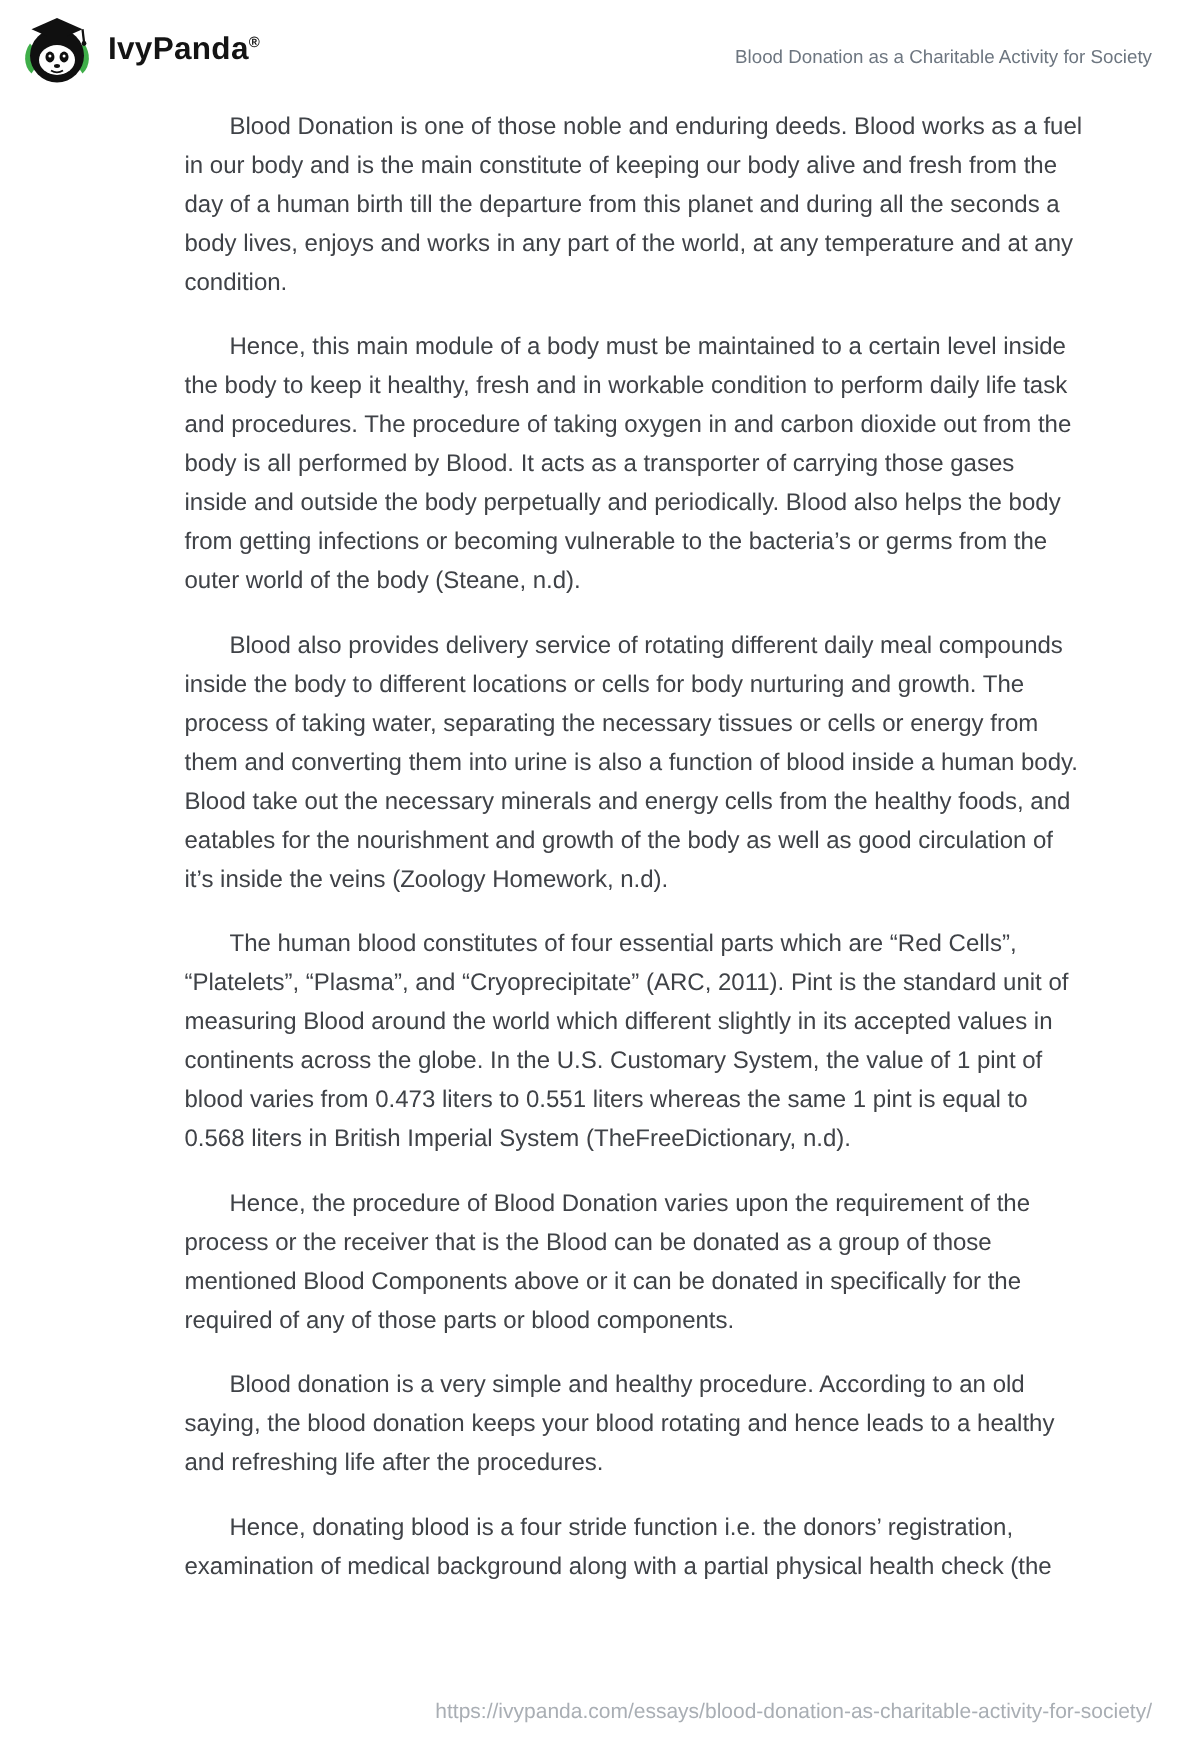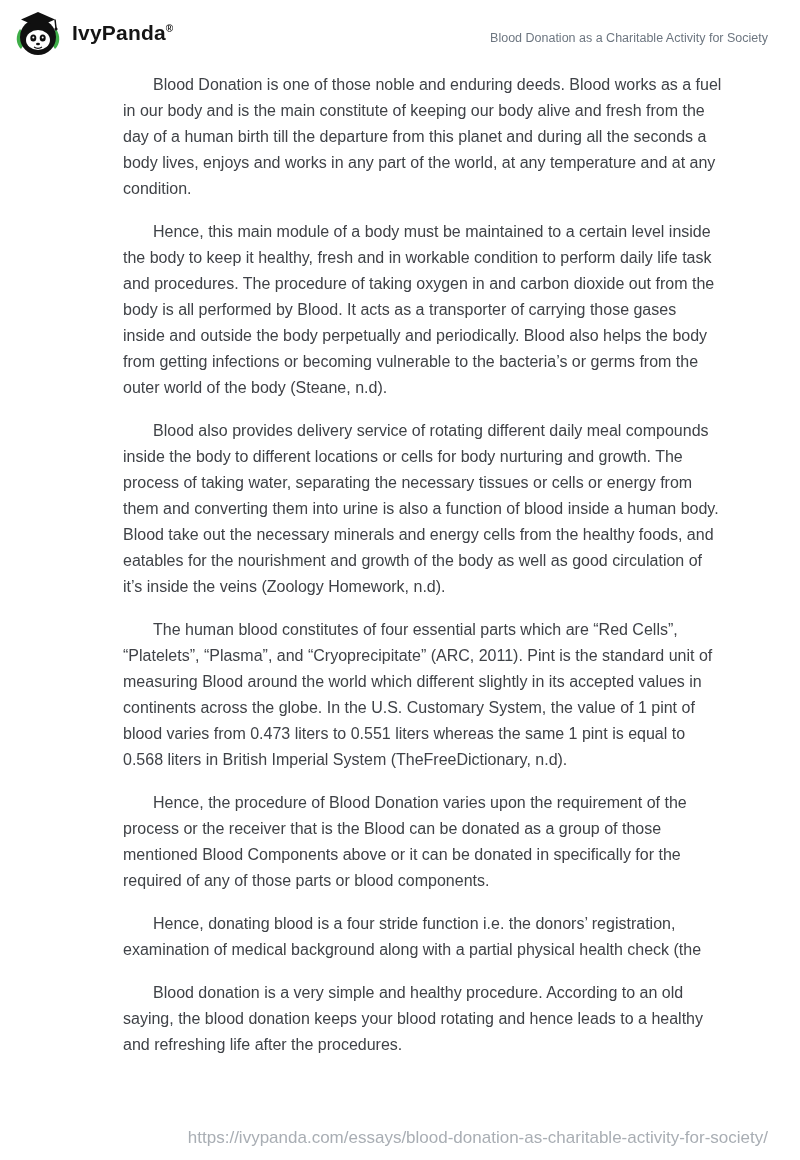--- a/index.html
+++ b/index.html
@@ -51,21 +51,21 @@
     margin-left: 48px;
   }
   .content p {
     margin: 0 0 17px 0;
     text-indent: 30px;
   }
   .footer {
     position: absolute;
     right: 32px;
     bottom: 12px;
-    font-size: 17px;
+    font-size: 14px;
     color: #a9aeb4;
   }
   .footer a {
     color: #a9aeb4;
     text-decoration: none;
   }
 </style>
 </head>
 <body>
 
@@ -99,19 +99,19 @@
   </div>
   <div class="doc-title">Blood Donation as a Charitable Activity for Society</div>
 </div>
 
 <div class="content">
   <p>Blood Donation is one of those noble and enduring deeds. Blood works as a fuel in our body and is the main constitute of keeping our body alive and fresh from the day of a human birth till the departure from this planet and during all the seconds a body lives, enjoys and works in any part of the world, at any temperature and at any condition.</p>
   <p>Hence, this main module of a body must be maintained to a certain level inside the body to keep it healthy, fresh and in workable condition to perform daily life task and procedures. The procedure of taking oxygen in and carbon dioxide out from the body is all performed by Blood. It acts as a transporter of carrying those gases inside and outside the body perpetually and periodically. Blood also helps the body from getting infections or becoming vulnerable to the bacteria’s or germs from the outer world of the body (Steane, n.d).</p>
   <p>Blood also provides delivery service of rotating different daily meal compounds inside the body to different locations or cells for body nurturing and growth. The process of taking water, separating the necessary tissues or cells or energy from them and converting them into urine is also a function of blood inside a human body. Blood take out the necessary minerals and energy cells from the healthy foods, and eatables for the nourishment and growth of the body as well as good circulation of it’s inside the veins (Zoology Homework, n.d).</p>
   <p>The human blood constitutes of four essential parts which are “Red Cells”, “Platelets”, “Plasma”, and “Cryoprecipitate” (ARC, 2011). Pint is the standard unit of measuring Blood around the world which different slightly in its accepted values in continents across the globe. In the U.S. Customary System, the value of 1 pint of blood varies from 0.473 liters to 0.551 liters whereas the same 1 pint is equal to 0.568 liters in British Imperial System (TheFreeDictionary, n.d).</p>
   <p>Hence, the procedure of Blood Donation varies upon the requirement of the process or the receiver that is the Blood can be donated as a group of those mentioned Blood Components above or it can be donated in specifically for the required of any of those parts or blood components.</p>
+  <p>Blood donation is a very simple and healthy procedure. According to an old saying, the blood donation keeps your blood rotating and hence leads to a healthy and refreshing life after the procedures.</p>
   <p>Hence, donating blood is a four stride function i.e. the donors’ registration, examination of medical background along with a partial physical health check (the</p>
-  <p>Blood donation is a very simple and healthy procedure. According to an old saying, the blood donation keeps your blood rotating and hence leads to a healthy and refreshing life after the procedures.</p>
 </div>
 
 <div class="footer">
   <a href="#">https://ivypanda.com/essays/blood-donation-as-charitable-activity-for-society/</a>
 </div>
 
 </body></html>

